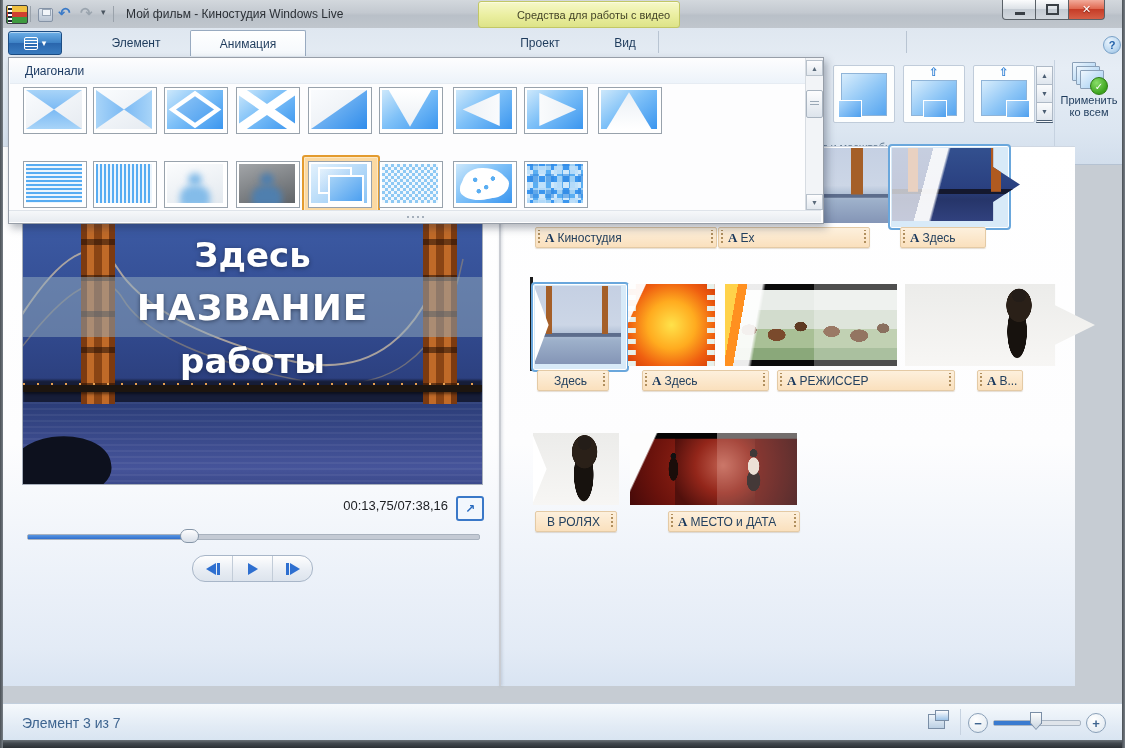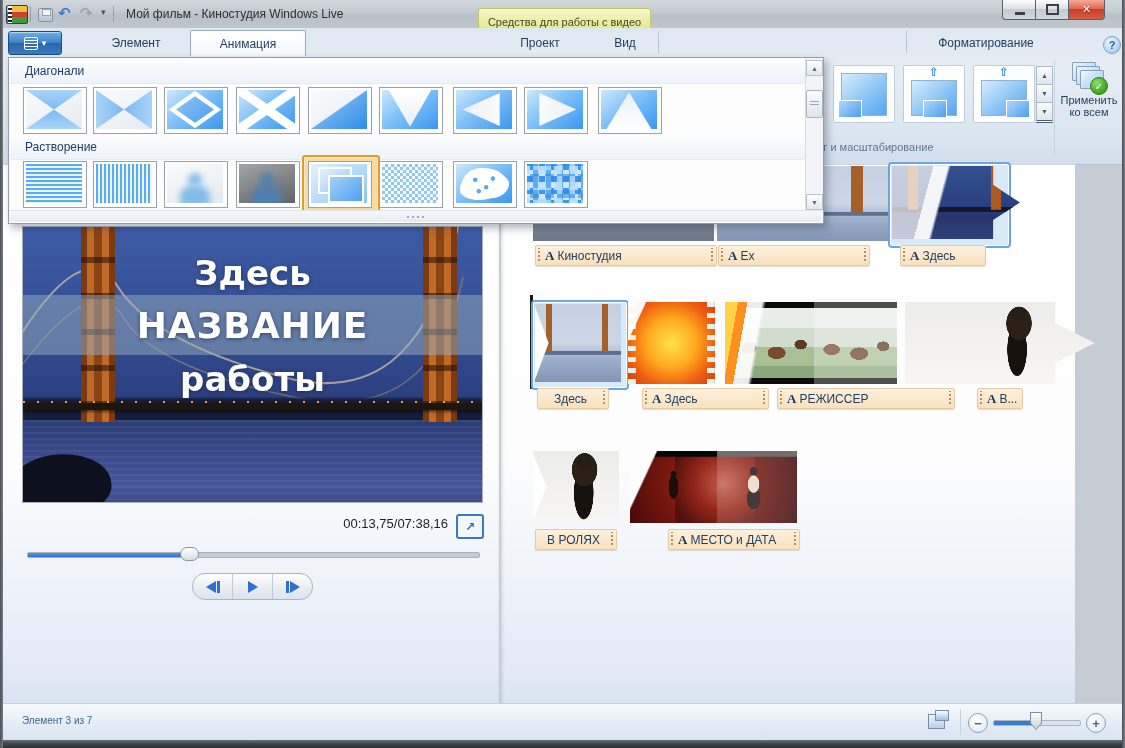--- a/index.html
+++ b/index.html
@@ -123,21 +123,21 @@
   .dsbtn{left:797px;width:15px;height:14px;border:1px solid #b9c2cc;background:linear-gradient(180deg,#fdfdfe,#e2e8ee);
     color:#5a6a7a;font-size:7px;display:flex;align-items:center;justify-content:center;}
   .dsthumb{left:797px;top:32px;width:15px;height:26px;border:1px solid #a9b4c0;border-radius:2px;
     background:linear-gradient(180deg,#fdfdfe,#dde4ec);}
   .dsthumb::before{content:"";position:absolute;left:3px;right:3px;top:10px;height:6px;
     background:repeating-linear-gradient(180deg,#9aa8b6 0 1px,transparent 1px 3px);}
   .resizebar{left:0px;top:152px;width:812px;height:11px;border-top:1px solid #dfe4ea;
     background:linear-gradient(180deg,#f6f8fa,#e7ebf0);display:flex;align-items:center;justify-content:center;gap:3px;}
   .resizebar i{width:2px;height:2px;border-radius:50%;background:#8d9aa8;}
   
-  .mainarea{position:absolute;left:0;top:164px;width:1075px;height:539px;
+  .mainarea{position:absolute;left:0;top:146px;width:1075px;height:539px;
     background:linear-gradient(180deg,#ffffff 0%,#fdfdfe 55%,#e3ebf6 93%,#d9e4f2 100%);
     border-top:1px solid #cfd7e2;}
   .panediv{left:499px;top:0;width:2px;height:539px;background:#c9ccd2;box-shadow:1px 0 3px rgba(120,130,145,.35);}
   
   .videoframe{left:22px;top:61px;width:459px;height:275px;border:1px solid #a8b0bc;overflow:hidden;background:#223;}
   .sky{position:absolute;inset:0;background:linear-gradient(180deg,#3d5ca6 0%,#31498d 45%,#2a3c79 70%,#2c3d7c 100%);}
   .hills{position:absolute;left:0;top:62%;width:100%;height:9%;background:#161d38;filter:blur(1px);}
   .water{position:absolute;left:0;top:70%;width:100%;height:30%;
     background:repeating-linear-gradient(180deg,rgba(255,255,255,.05) 0 2px,transparent 2px 6px),
     linear-gradient(180deg,#2b3d78,#46549a 80%,#3c4a8c);}
@@ -228,21 +228,21 @@
     font-size:12px;color:#24415f;box-shadow:0 1px 1px rgba(150,120,80,.25);}
   .cap .dots{width:5px;align-self:stretch;margin:2px 1px;
     background:radial-gradient(circle 1px at 2px 2px,#b08f5e 1px,transparent 1.5px) 0 2px/5px 4px;}
   .cap .aicn{font-family:"Liberation Serif","DejaVu Serif",serif;font-weight:bold;color:#16365c;
     font-size:13px;margin:0 3px 0 2px;}
   .cap .ctext{flex:1;white-space:nowrap;overflow:hidden;padding-right:2px;}
   .cap.noicon .ctext{text-align:center;padding-left:4px;}
   
   .statusbar{position:absolute;left:0;top:703px;width:1125px;height:37px;border-top:1px solid #c2cfdd;
     background:linear-gradient(180deg,#f5f9fc,#e2ebf5 60%,#d8e4f1);}
-  .stext{font-size:10px;color:#3f6590;}
+  .stext{font-size:14px;color:#3f6590;}
   .photoico{left:928px;top:10px;width:15px;height:13px;border:1px solid #7a8ea6;background:linear-gradient(#eef4fa,#bcd0e4);}
   .photoico::before{content:"";position:absolute;left:6px;top:-5px;width:12px;height:9px;border:1px solid #7a8ea6;
     background:linear-gradient(#fdfdfe,#9fc4e8);}
   .zbtn{top:9px;width:18px;height:18px;border-radius:50%;border:1px solid #8aa0b8;
     background:radial-gradient(circle at 38% 30%,#ffffff,#dde6ef);color:#3f6590;font-size:13px;font-weight:bold;
     display:flex;align-items:center;justify-content:center;line-height:1;}
   .ztrack{left:993px;top:16px;width:86px;height:4px;border:1px solid #aab6c4;border-radius:2px;background:#dfe4ea;}
   .zfill{left:994px;top:17px;width:40px;height:4px;background:#3a7bd0;}
   .zthumb{left:1030px;top:8px;width:12px;height:18px;background:#7a8ea6;
     clip-path:polygon(0 0,100% 0,100% 62%,50% 100%,0 62%);}
@@ -264,21 +264,21 @@
     <div class="abs tsep" style="left:30px;top:6px;height:16px;"></div>
     <div class="abs floppy" style="left:38px;top:8px;">
         <i></i>
       </div>
     <div class="abs qat" style="left:58px;top:4px;color:#3a7ac8;font-weight:bold;">↶</div>
     <div class="abs qat" style="left:80px;top:4px;color:#9aa4ae;font-weight:bold;">↷</div>
     <div class="abs" style="left:101px;top:7px;font-size:9px;color:#4a5560;">▾</div>
     <div class="abs tsep" style="left:113px;top:6px;height:16px;"></div>
     <div class="abs wtitle" style="left:126px;top:7px;">Мой фильм - Киностудия Windows Live</div>
 
-    <div class="abs ctxhdr ctxv" style="left:478px;top:8px;width:171px;">Средства для работы с видео</div>
+    <div class="abs ctxhdr ctxv" style="left:478px;top:1px;width:171px;padding-left:29px;">Средства для работы с видео</div>
 
     <div class="abs wbtn minb" style="left:1002px;width:33px;">
         <span class="minglyph"></span>
       </div>
     <div class="abs wbtn" style="left:1035px;width:33px;">
         <span class="maxglyph"></span>
       </div>
     <div class="abs wbtn closeb" style="left:1068px;width:35px;">
         <span>✕</span>
       </div>
@@ -289,21 +289,20 @@
   <div class="abs appmenu" style="z-index:5;">
     <span class="lines"></span>
       <span class="car">▾</span>
   </div>
   <div class="abs tab" style="left:98px;width:76px;z-index:5;">Элемент</div>
   <div class="abs tab active" style="left:190px;width:114px;z-index:5;">Анимация</div>
   <div class="abs tab" style="left:498px;width:84px;z-index:5;">Проект</div>
   <div class="abs tab" style="left:594px;width:62px;z-index:5;">Вид</div>
   <div class="abs tdiv" style="left:658px;z-index:5;"></div>
   <div class="abs tdiv" style="left:906px;z-index:5;"></div>
-  <div class="abs tab" style="left:908px;width:156px;z-index:5;">Форматирование</div>
   <div class="abs helpbtn">
       <span>?</span>
     </div>
 
   <div class="abs pzbox" style="left:833px;">
     <span class="pzr full"></span>
     <span class="pzrs" style="left:4px;bottom:4px;"></span>
   </div>
   <div class="abs pzbox" style="left:903px;">
     <span class="pzarrow">⇧</span>
@@ -468,21 +467,20 @@
     <div class="abs thumb" style="left:444px;top:29px;">
         <div class="tg bluebg g-cl"></div>
       </div>
     <div class="abs thumb" style="left:515px;top:29px;">
         <div class="tg bluebg g-cr"></div>
       </div>
     <div class="abs thumb" style="left:589px;top:29px;">
         <div class="tg bluebg g-cu"></div>
       </div>
 
-    <div class="abs galhdr" style="top:77px;">Растворение</div>
 
     <div class="abs thumb" style="left:14px;top:103px;">
         <div class="tg g-bh"></div>
       </div>
     <div class="abs thumb" style="left:84px;top:103px;">
         <div class="tg g-bv"></div>
       </div>
     <div class="abs thumb" style="left:155px;top:103px;">
         <div class="tg g-bl"></div>
       </div>

